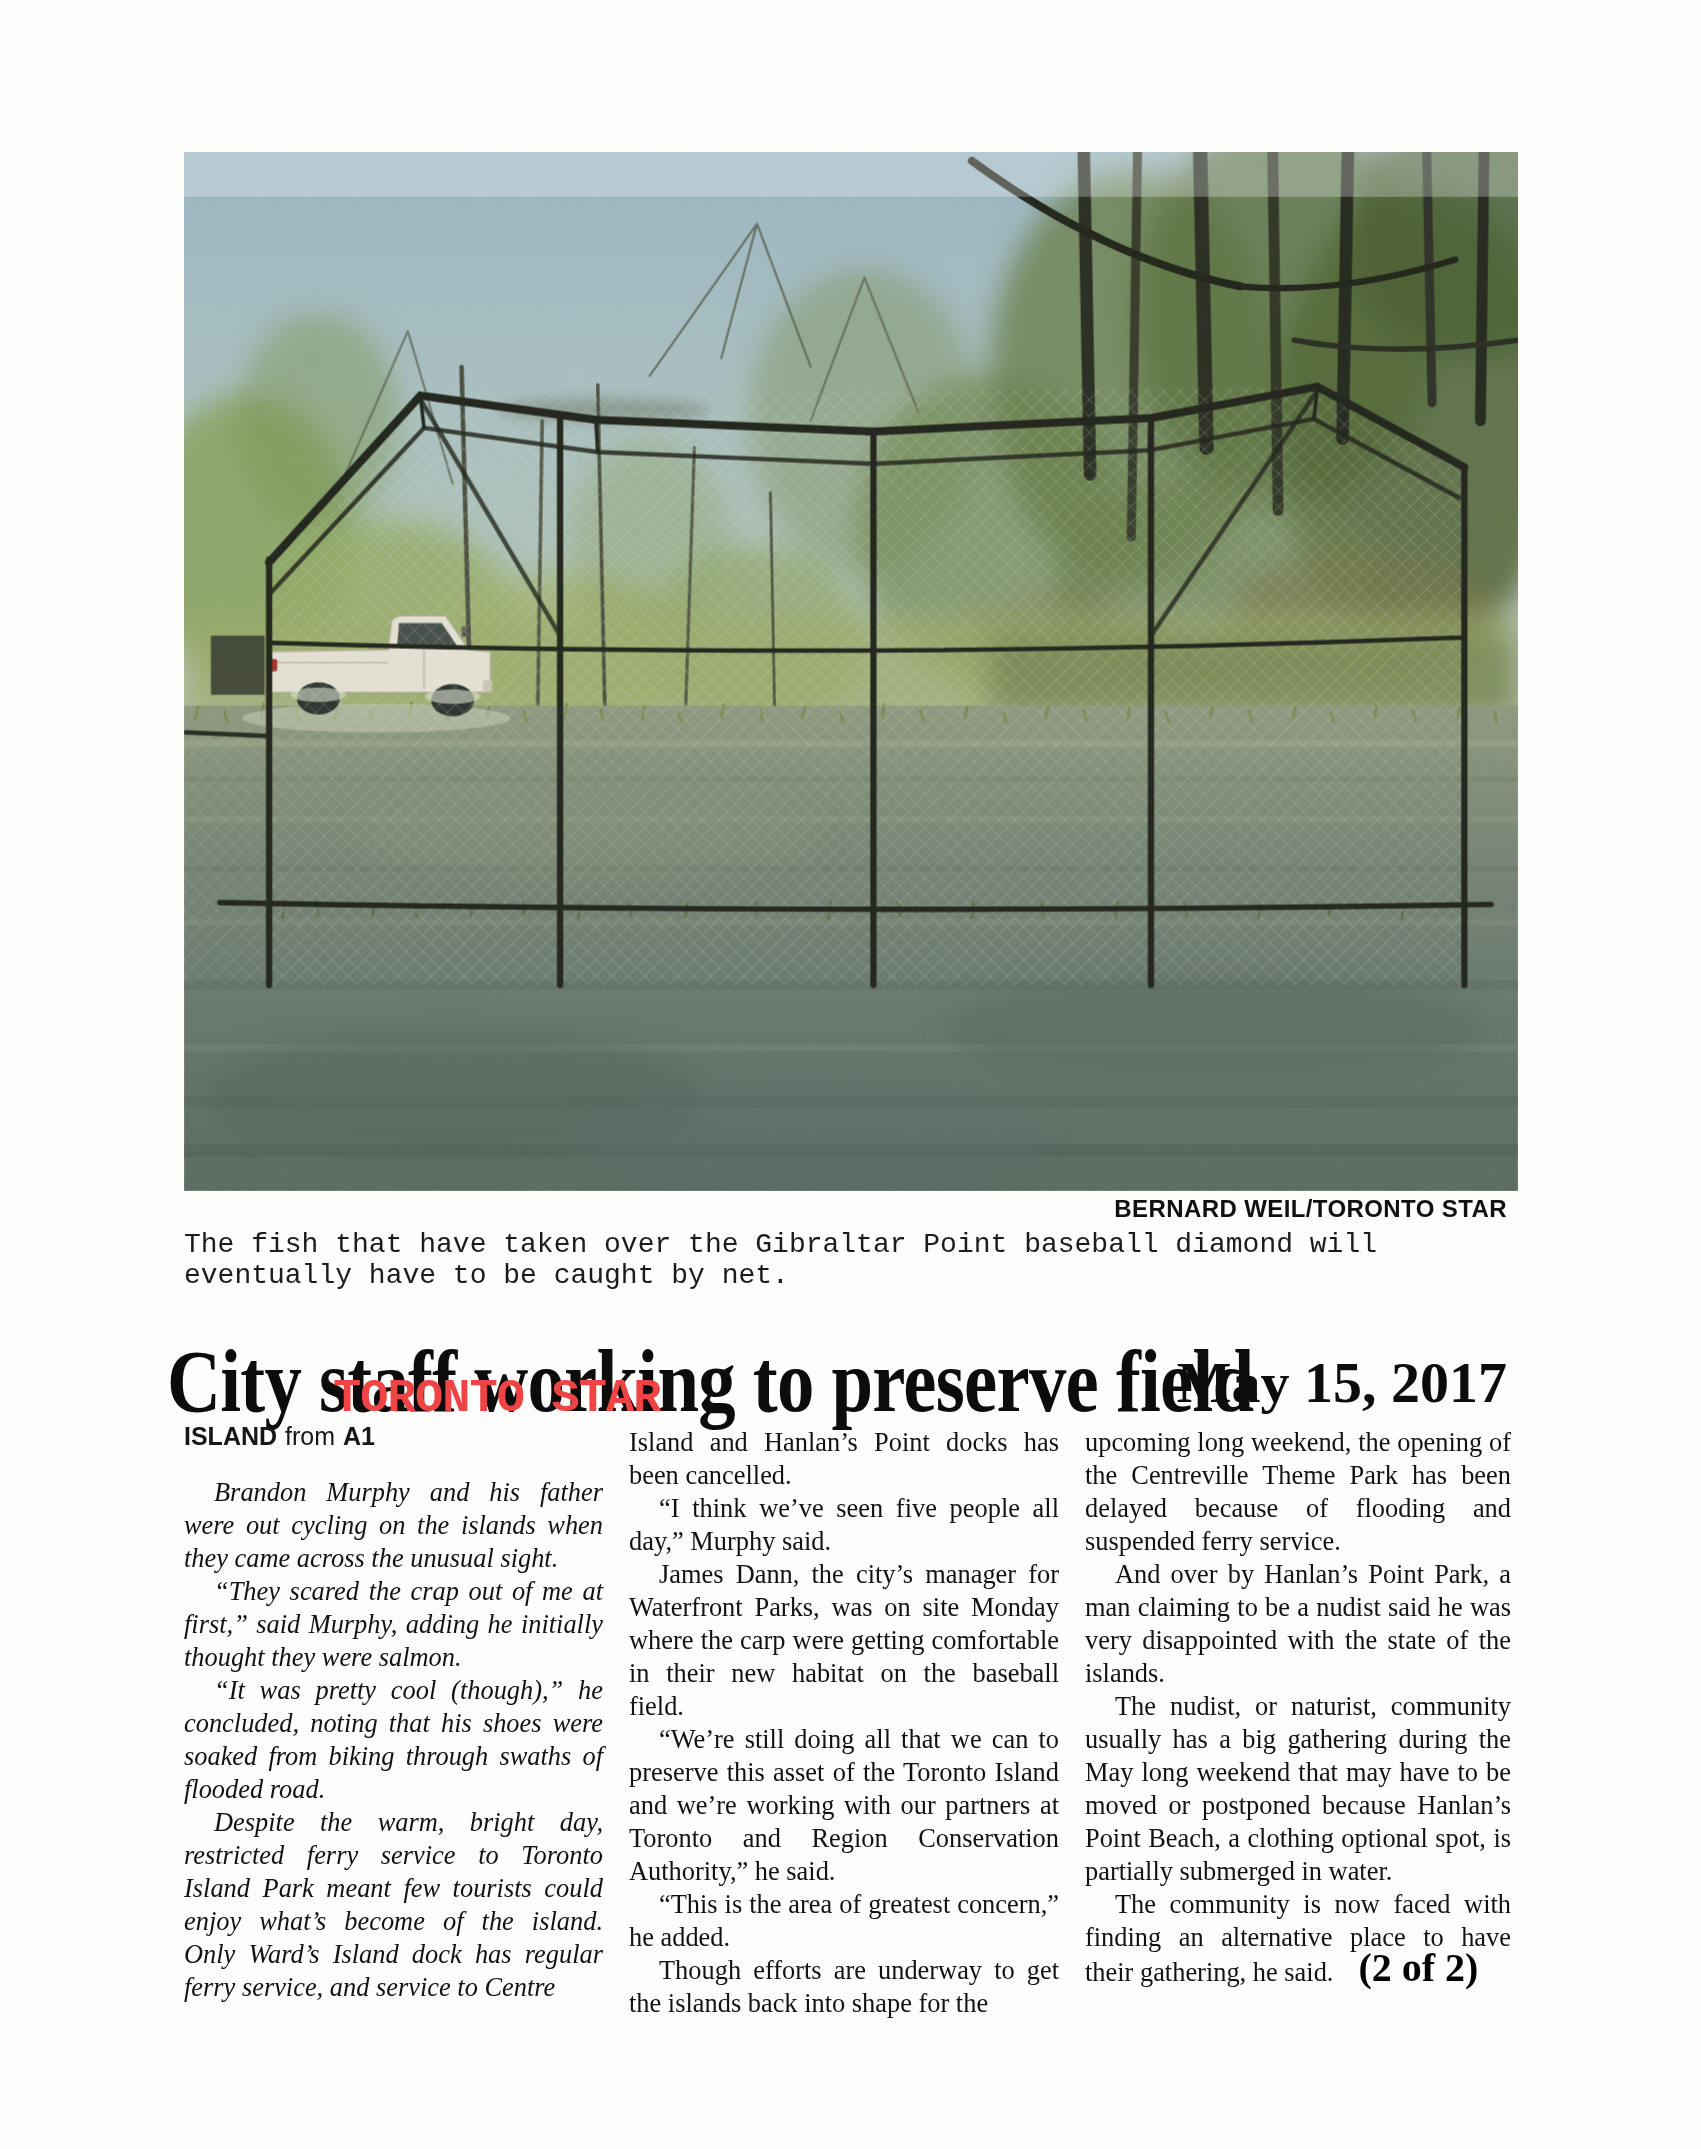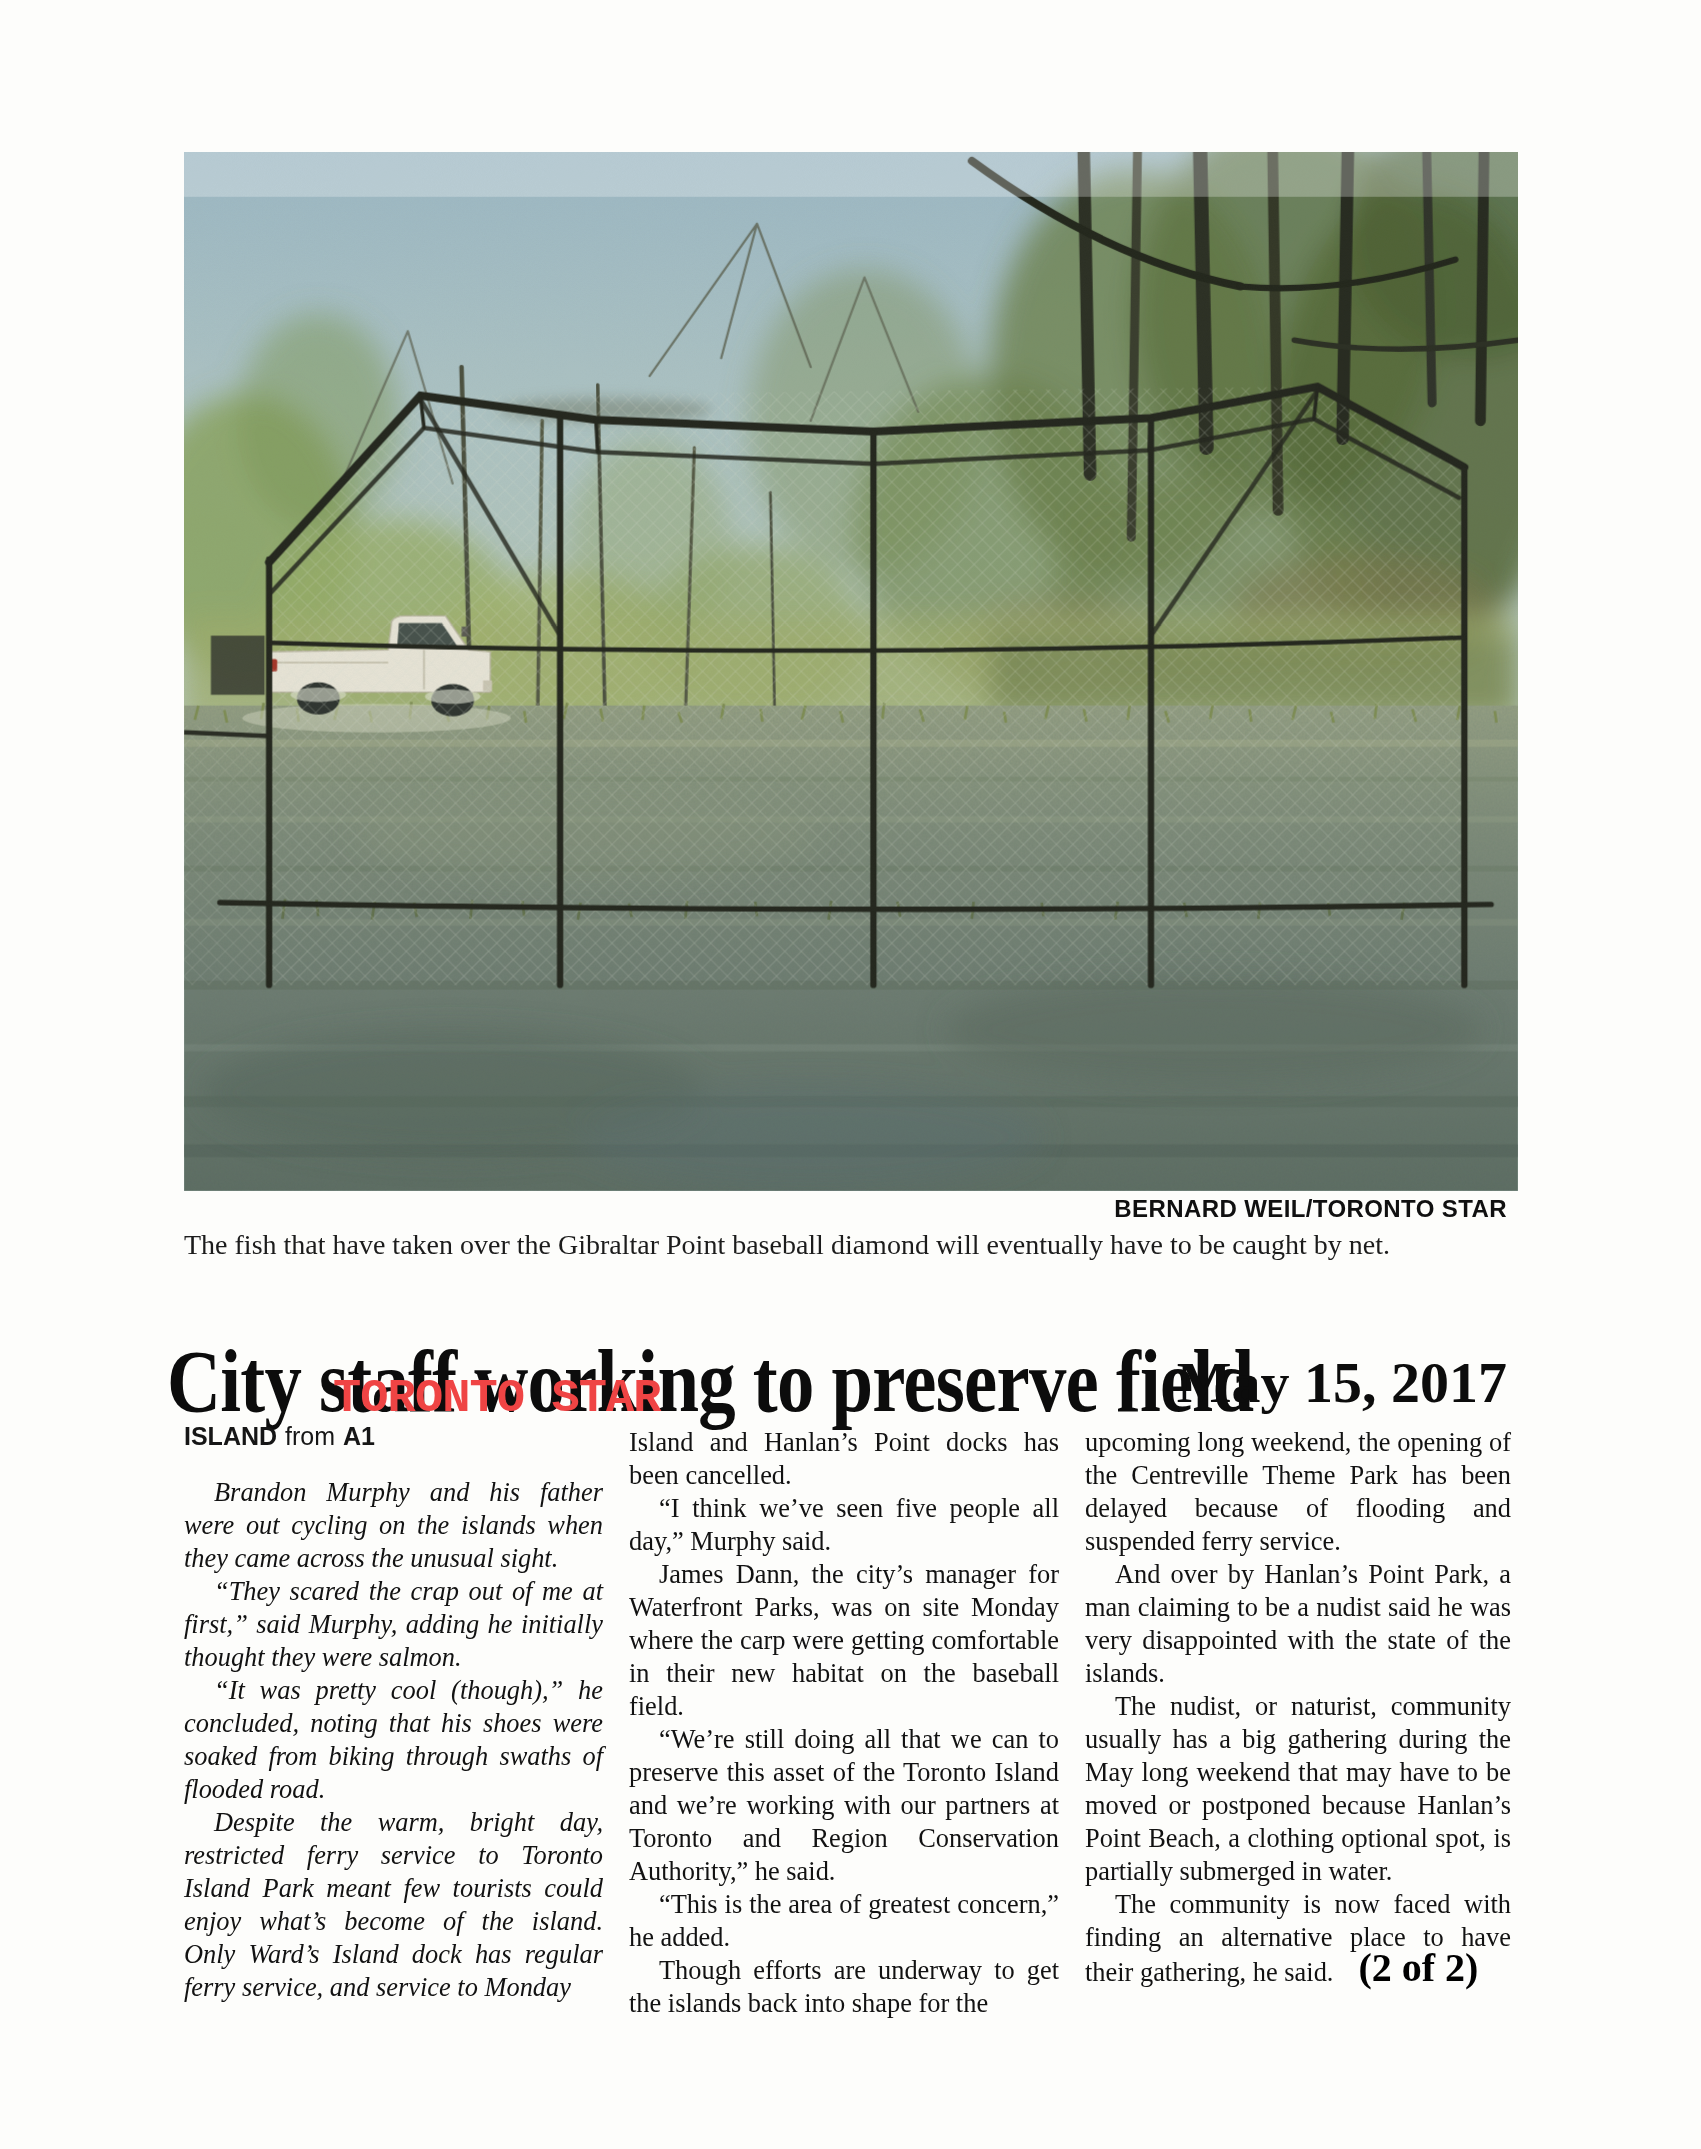--- a/index.html
+++ b/index.html
@@ -13,21 +13,21 @@
     background:#aec3c2;overflow:hidden;
   }
   .photo svg{display:block;width:100%;height:100%;}
   .credit{
     position:absolute;left:184px;top:1195px;width:1323px;
     text-align:right;font-family:"Liberation Sans",sans-serif;
     font-weight:bold;font-size:24px;letter-spacing:0.4px;color:#101010;
   }
   .caption{
     position:absolute;left:184px;top:1229px;width:1325px;
-    font-family:Liberation Serif, serif;font-size:28px;color:#1c1c1c;
+    font-family:Liberation Mono, monospace;font-size:28px;color:#1c1c1c;
   }
   .headline{
     position:absolute;left:167px;top:1270px;width:1343px;
     font-family:"Liberation Serif",serif;font-weight:bold;font-size:89px;
     white-space:nowrap;color:#0c0c0c;
     transform:scaleX(.84);transform-origin:left top;letter-spacing:-0.9px;
   }
   .pub{
     position:absolute;left:333px;top:1372px;
     font-family:Liberation Mono, monospace;font-weight:bold;font-size:47px;color:#ef4444;
@@ -219,21 +219,21 @@
   <div class="pubdate">May 15, 2017</div>
 
   <div class="cont">
     <span class="b">ISLAND</span><span>from</span><span class="b">A1</span>
   </div>
 
   <div class="col col1">
     <p>Brandon Murphy and his father were out cycling on the islands when they came across the unusual sight.</p>
     <p>“They scared the crap out of me at first,” said Murphy, adding he initially thought they were salmon.</p>
     <p>“It was pretty cool (though),” he concluded, noting that his shoes were soaked from biking through swaths of flooded road.</p>
-    <p>Despite the warm, bright day, restricted ferry service to Toronto Island Park meant few tourists could enjoy what’s become of the island. Only Ward’s Island dock has regular ferry service, and service to Monday</p>
+    <p>Despite the warm, bright day, restricted ferry service to Toronto Island Park meant few tourists could enjoy what’s become of the island. Only Ward’s Island dock has regular ferry service, and service to Centre</p>
   </div>
 
   <div class="col col2">
     <p class="flush">Island and Hanlan’s Point docks has been cancelled.</p>
     <p>“I think we’ve seen five people all day,” Murphy said.</p>
     <p>James Dann, the city’s manager for Waterfront Parks, was on site Monday where the carp were getting comfortable in their new habitat on the baseball field.</p>
     <p>“We’re still doing all that we can to preserve this asset of the Toronto Island and we’re working with our partners at Toronto and Region Conservation Authority,” he said.</p>
     <p>“This is the area of greatest concern,” he added.</p>
     <p>Though efforts are underway to get the islands back into shape for the</p>
   </div>

